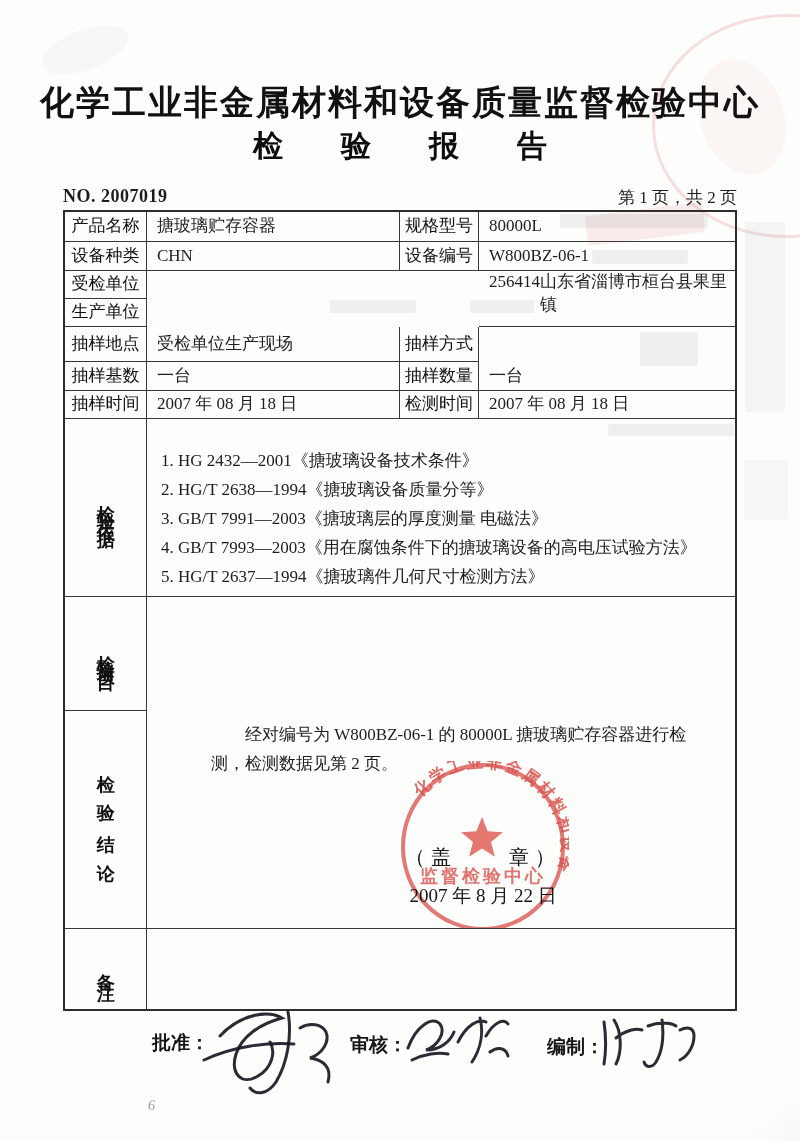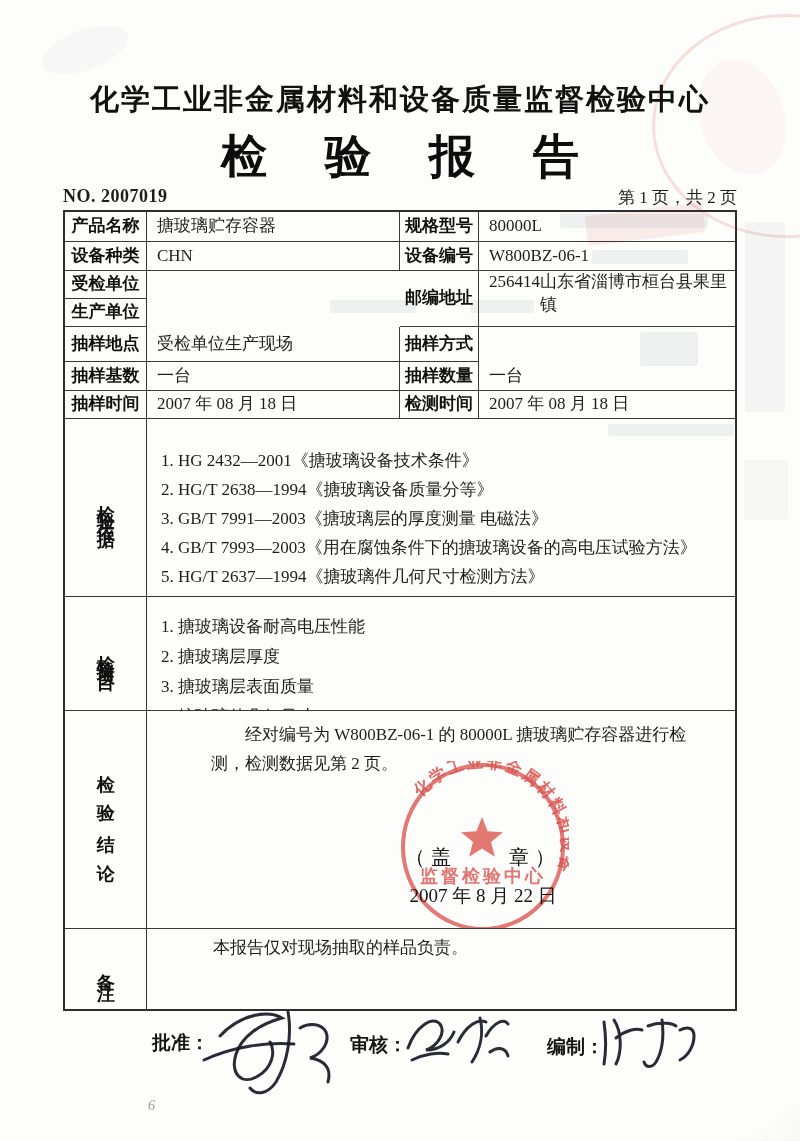--- a/index.html
+++ b/index.html
@@ -6,26 +6,26 @@
   body{background:#e8e8e8;}
   .page{
     position:relative;width:800px;height:1141px;margin:0 auto;
     background:#fdfdfb;overflow:hidden;
     font-family:"Liberation Serif",serif;color:#1d1d1d;
   }
   
   .org-title{
     position:absolute;left:0;top:80px;width:800px;text-align:center;
     font-family:"Liberation Sans",sans-serif;font-weight:700;
-    font-size:29px;letter-spacing:2px;color:#111;
+    font-size:34px;letter-spacing:2px;color:#111;
   }
   .report-title{
     position:absolute;left:0;top:126px;width:800px;text-align:center;
     font-family:"Liberation Sans",sans-serif;font-weight:700;
-    font-size:46px;letter-spacing:58px;padding-left:58px;box-sizing:border-box;color:#0d0d0d;
+    font-size:30px;letter-spacing:58px;padding-left:58px;box-sizing:border-box;color:#0d0d0d;
   }
   .meta-row{position:absolute;left:63px;top:186px;width:674px;height:24px;font-size:18px;}
   .report-no{position:absolute;left:0;top:0;font-weight:700;letter-spacing:.5px;}
   .page-indicator{position:absolute;right:0;top:0;font-size:17px;}
   
   .tbl{
     position:absolute;left:63px;top:210px;width:674px;box-sizing:border-box;
     display:grid;
     grid-template-columns:82px 253px 79px auto;
     grid-template-rows:30px 29px 28px 28px 35px 29px 28px 178px 114px 218px 80px;
@@ -33,21 +33,21 @@
   }
   .cell{
     border-right:1.5px solid #383838;border-bottom:1.5px solid #383838;
     display:flex;align-items:center;box-sizing:border-box;overflow:hidden;
     font-size:17px;line-height:1.35;
   }
   .cell.last-col{border-right:none;}
   .cell.last-row{border-bottom:none;}
   .lbl{
     justify-content:center;font-family:"Liberation Sans",sans-serif;
-    font-weight:700;font-size:17px;color:#111;
+    font-weight:400;font-size:17px;color:#111;
   }
   .val{padding-left:10px;}
   .val2lines{flex-direction:row;align-items:flex-start;justify-content:center;padding-left:10px;}
   .vcell{justify-content:center;align-items:center;}
   .vlabel{
     writing-mode:vertical-rl;text-orientation:upright;
     font-family:"Liberation Sans",sans-serif;font-weight:600;font-size:18px;color:#111;
   }
   .sp-basis{letter-spacing:9px;}
   .sp-items{letter-spacing:7px;}
@@ -131,21 +131,20 @@
     <div class="cell lbl" style="grid-area:1/3">规格型号</div>
     <div class="cell val last-col" style="grid-area:1/4">80000L</div>
 
     <div class="cell lbl" style="grid-area:2/1">设备种类</div>
     <div class="cell val" style="grid-area:2/2">CHN</div>
     <div class="cell lbl" style="grid-area:2/3">设备编号</div>
     <div class="cell val last-col" style="grid-area:2/4">W800BZ-06-1</div>
 
     <div class="cell lbl" style="grid-area:3/1">受检单位</div>
     <div class="cell lbl" style="grid-area:4/1">生产单位</div>
-    <div class="cell lbl" style="grid-area:3/3/5/4">邮编地址</div>
     <div class="cell val2lines last-col" style="grid-area:3/4/5/5">
       <span>256414</span>
       <span>山东省淄博市桓台县果里镇</span>
     </div>
 
     <div class="cell lbl" style="grid-area:5/1">抽样地点</div>
     <div class="cell val" style="grid-area:5/2">受检单位生产现场</div>
     <div class="cell lbl" style="grid-area:5/3">抽样方式</div>
 
     <div class="cell lbl" style="grid-area:6/1">抽样基数</div>
@@ -164,26 +163,20 @@
     <div class="cell block basis-box last-col" style="grid-area:8/2/9/5">
       <div>1. HG 2432—2001《搪玻璃设备技术条件》</div>
       <div>2. HG/T 2638—1994《搪玻璃设备质量分等》</div>
       <div>3. GB/T 7991—2003《搪玻璃层的厚度测量  电磁法》</div>
       <div>4. GB/T 7993—2003《用在腐蚀条件下的搪玻璃设备的高电压试验方法》</div>
       <div>5. HG/T 2637—1994《搪玻璃件几何尺寸检测方法》</div>
     </div>
 
     <div class="cell vcell" style="grid-area:9/1">
       <span class="vlabel sp-items">检验项目</span>
-    </div>
-    <div class="cell block items-box last-col" style="grid-area:9/2/10/5">
-      <div>1.  搪玻璃设备耐高电压性能</div>
-      <div>2.  搪玻璃层厚度</div>
-      <div>3.  搪玻璃层表面质量</div>
-      <div>4.  搪玻璃件几何尺寸</div>
     </div>
 
     <div class="cell vcell" style="grid-area:10/1">
       <span class="vlabel sp-concl">检验结论</span>
     </div>
     <div class="cell block concl-box last-col" style="grid-area:10/2/11/5">
       <div class="concl-text">经对编号为 W800BZ-06-1 的 80000L 搪玻璃贮存容器进行检测，检测数据见第 2 页。</div>
 
       <svg class="stamp-svg" width="172" height="172" viewBox="0 0 172 172">
         <ellipse cx="86" cy="86" rx="80" ry="82" fill="none" stroke="#d9534f" stroke-width="4" opacity="0.78"></ellipse>
@@ -197,23 +190,20 @@
         <text x="86" y="121" text-anchor="middle" font-size="18" font-weight="bold" fill="#d9534f" opacity="0.8" letter-spacing="3" font-family="Liberation Sans, sans-serif">监督检验中心</text>
       </svg>
 
       <div class="seal-caption">（盖　　章）</div>
       <div class="concl-date">2007 年 8 月 22 日</div>
     </div>
 
     <div class="cell vcell last-row" style="grid-area:11/1">
       <span class="vlabel sp-rem">备注</span>
     </div>
-    <div class="cell block rem-box last-col last-row" style="grid-area:11/2/12/5">
-      <div>本报告仅对现场抽取的样品负责。</div>
-    </div>
   </div>
 
   <div class="signoff-label" style="left:152px;top:1030px;">批准：</div>
   <svg class="sig" style="left:196px;top:1004px;" width="140" height="92" viewBox="0 0 140 92">
     <path d="M 24,32 C 44,10 72,6 86,14 C 64,20 46,32 40,50 C 34,70 46,82 62,72 C 76,64 80,48 74,38"></path>
     <path d="M 8,56 C 38,42 72,38 98,40"></path>
     <path d="M 92,8 C 96,30 92,58 80,78 C 72,90 60,92 54,84"></path>
     <path d="M 104,24 C 114,18 126,20 130,28 C 134,38 126,50 114,54 C 128,56 136,64 132,78"></path>
   </svg>
 

